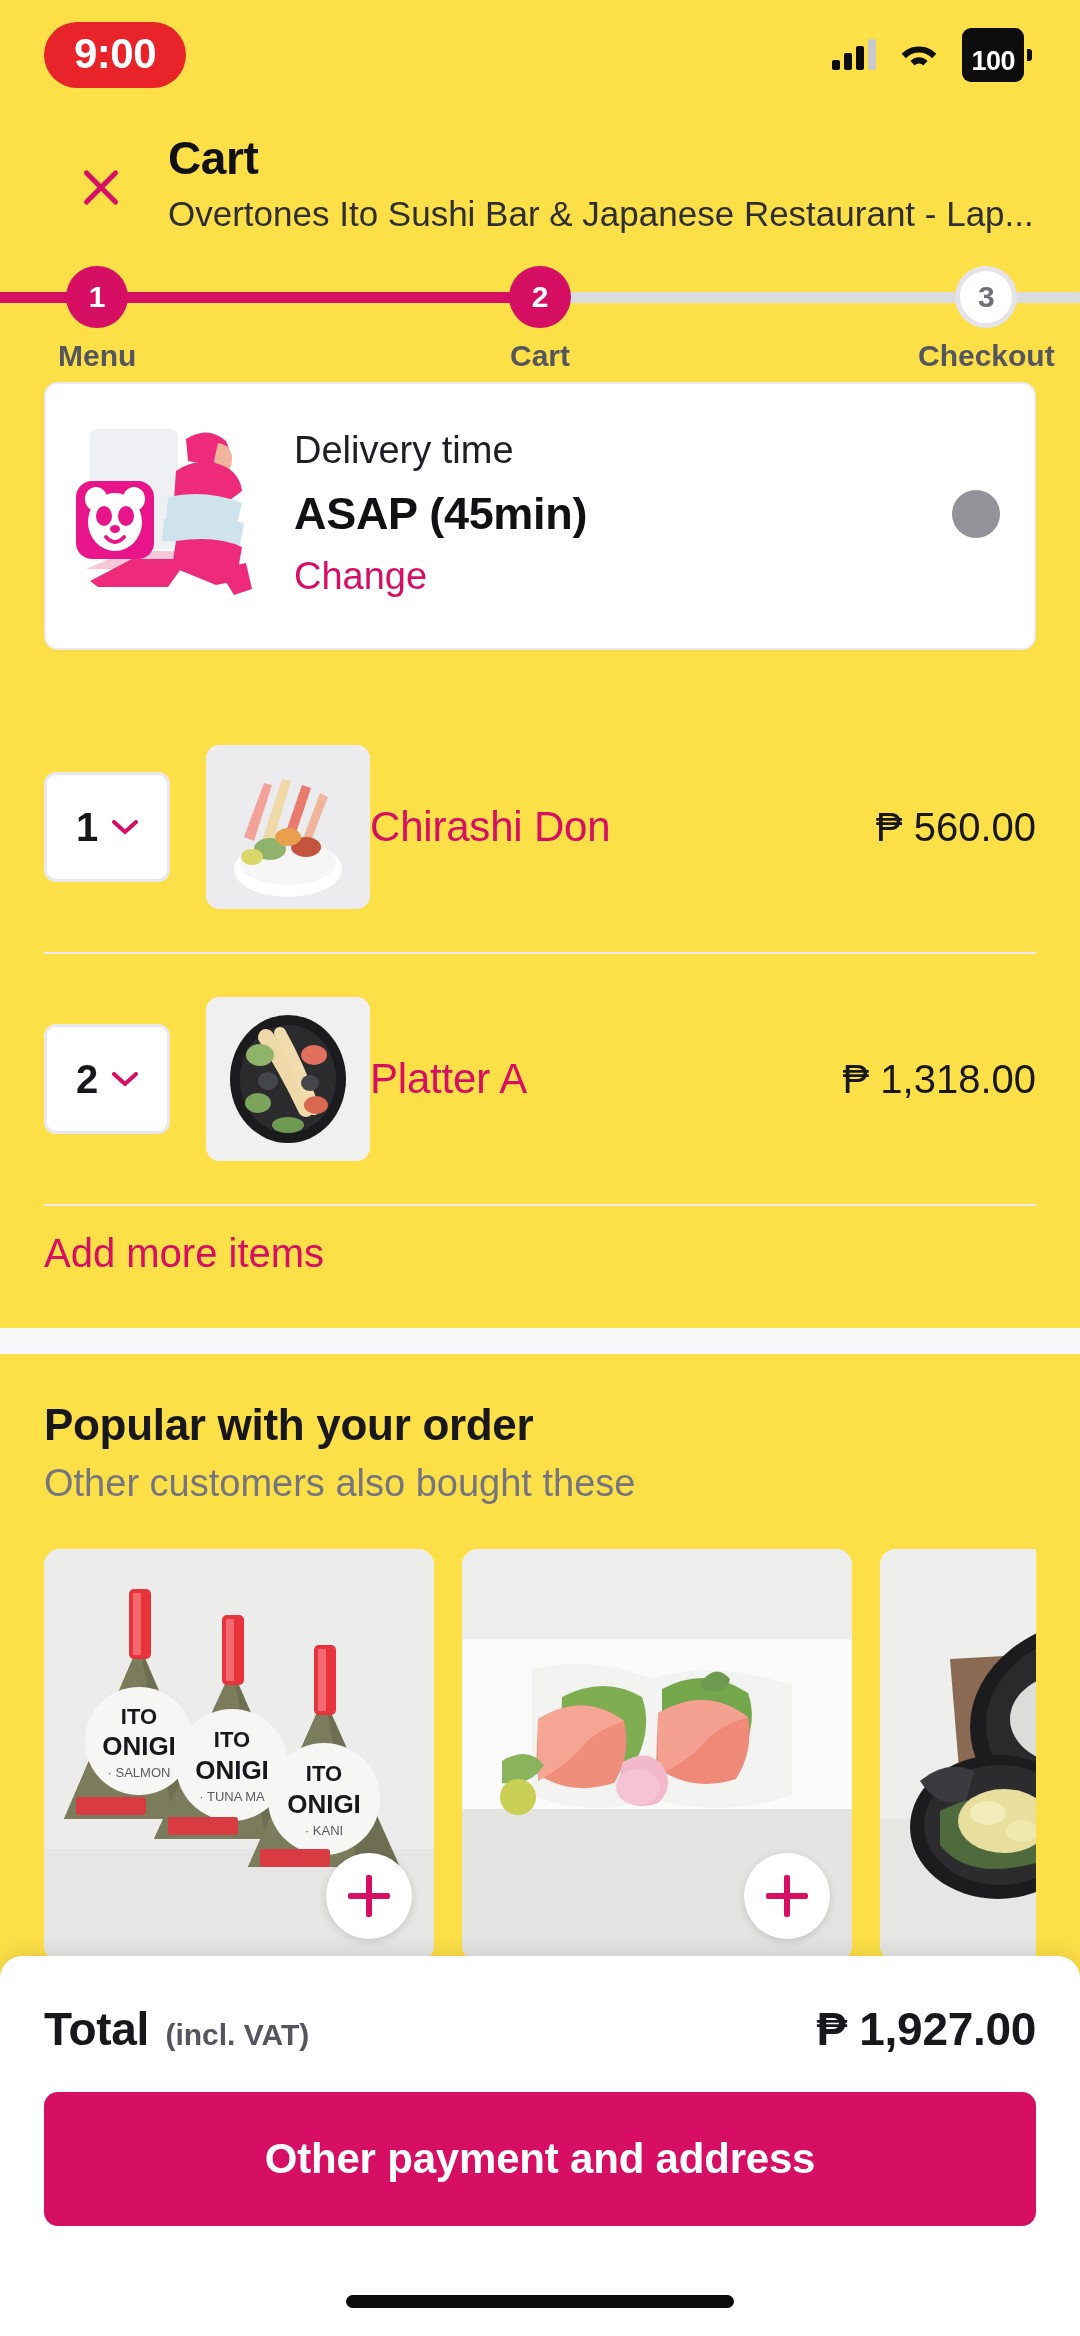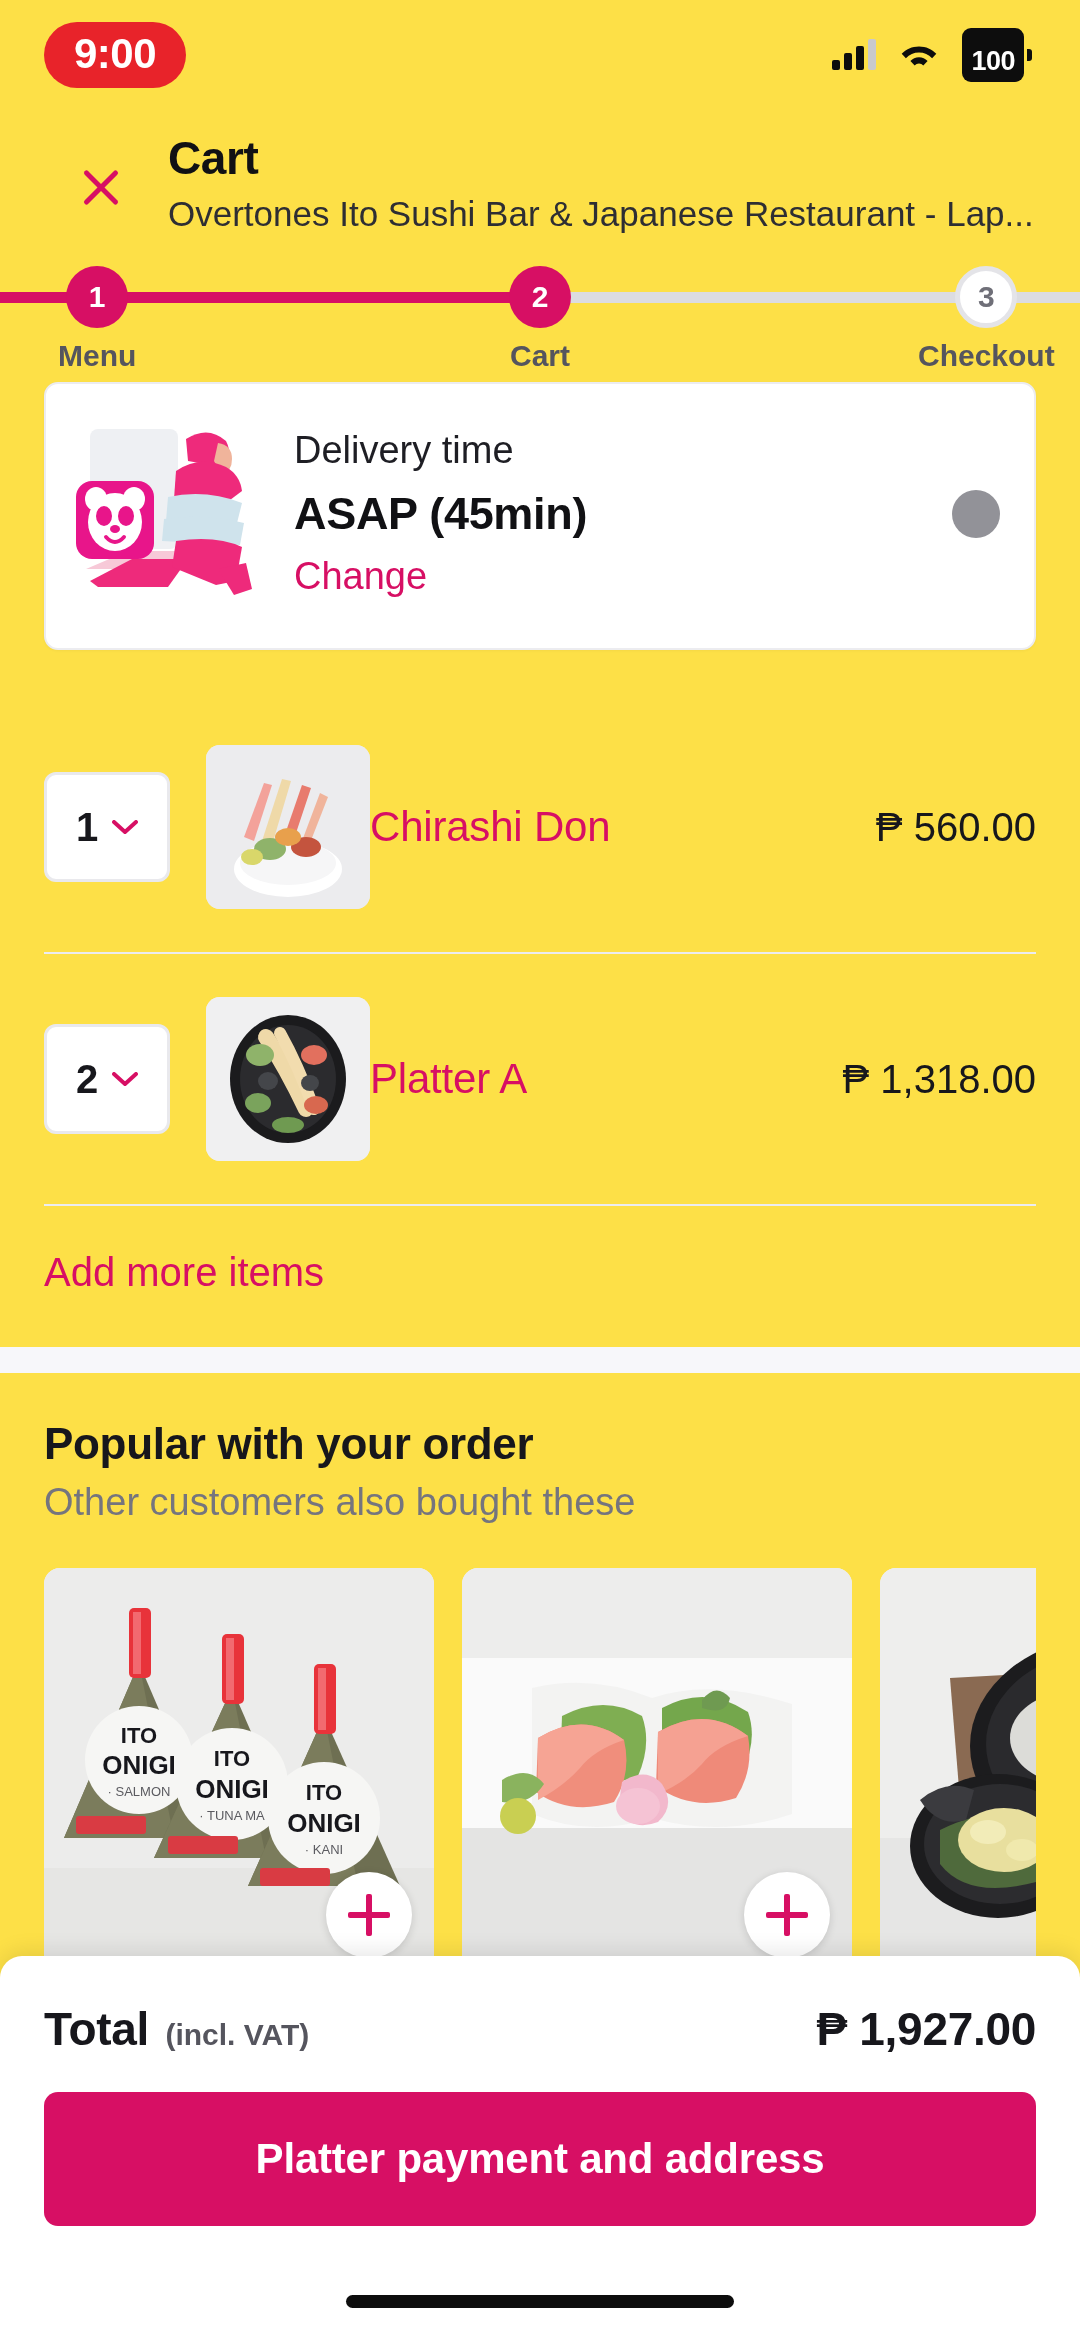--- a/index.html
+++ b/index.html
@@ -130,21 +130,21 @@
   }
   .item-name {
     flex: 1; font-size: 42px; color: #d70f64;
     letter-spacing: -0.2px;
   }
   .item-price {
     font-size: 40px; color: #17171c; font-weight: 400; white-space: nowrap;
   }
   .row-divider { height: 2px; background: #ececf0; margin: 0 44px; }
   .add-more {
-    padding: 44px 44px 52px; font-size: 40px; color: #d70f64;
+    padding: 25px 44px 52px; font-size: 40px; color: #d70f64;
   }
 
   
   .band { height: 26px; background: #f7f7fa; }
 
   
   .popular { padding: 46px 44px 0; }
   .popular-title {
     font-size: 44px; font-weight: 700; color: #17171c; letter-spacing: -0.3px;
   }
@@ -447,17 +447,17 @@
   </div>
 
   <div class="bottom-sheet">
     <div class="total-row">
       <div>
         <span class="total-label">Total</span>
         <span class="total-vat">(incl. VAT)</span>
       </div>
       <div class="total-value">₱ 1,927.00</div>
     </div>
-    <button class="cta">Platter payment and address</button>
+    <button class="cta">Other payment and address</button>
     <div class="home-indicator"></div>
   </div>
 
 </div>
 
 </body></html>

